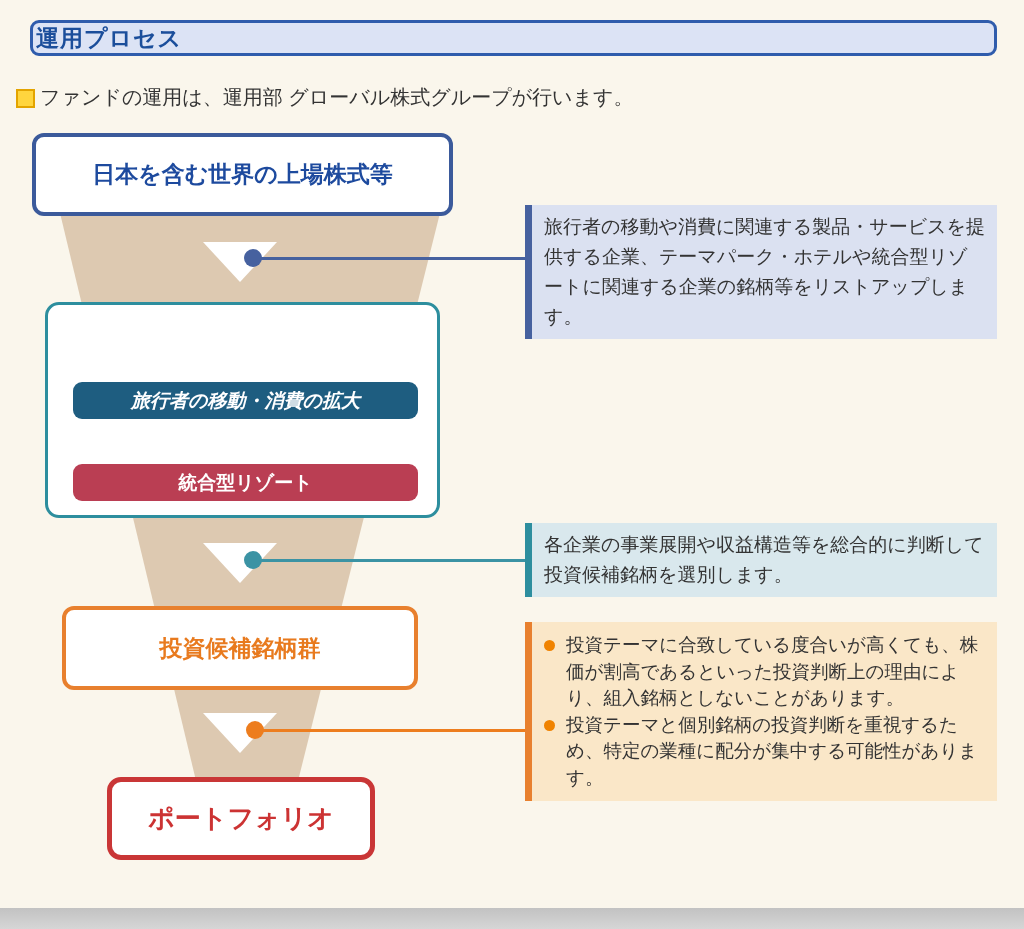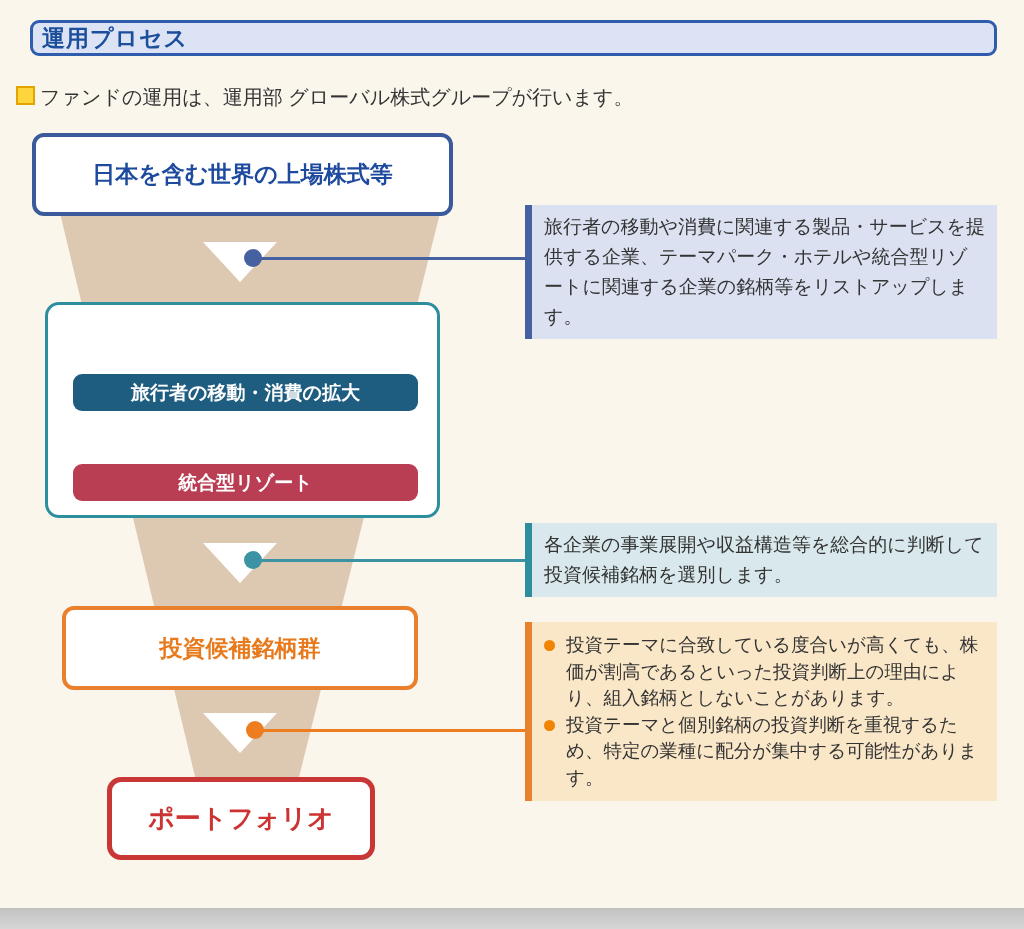--- a/index.html
+++ b/index.html
@@ -7,25 +7,25 @@
   .page {
     position:relative; width:1024px; height:929px;
     background:#faf6ec; overflow:hidden;
     font-family:"Liberation Sans","DejaVu Sans",sans-serif;
     color:#3a3a3a;
   }
   
   .header-bar {
     position:absolute; left:30px; top:20px; width:967px; height:36px;
     background:#dce3f5; border:3px solid #2f5cac; border-radius:9px;
-    display:flex; padding-left:9px;
+    display:flex; padding-left:3px;
   }
   .header-bar span { font-size:23px; font-weight:bold; color:#1b4e9b; letter-spacing:1px; }
   
-  .intro { position:absolute; left:16px; top:84px; display:flex; align-items:flex-start; }
+  .intro { position:absolute; left:16px; top:84px; display:flex; align-items:center; }
   .yellow-sq {
     width:19px; height:19px; margin-top:2px; margin-right:5px;
     background:#ffd53e; border:2px solid #e3a400; display:inline-block;
   }
   .intro span.txt { font-size:20px; color:#333; }
   
   .funnel { position:absolute; left:0; top:213px; z-index:1; }
   .funnel polygon { fill:#ddc9b1; }
   
   .box {
@@ -36,21 +36,21 @@
   .top-box span { font-size:23px; color:#1d4a9e; }
   .resort-box {
     position:absolute; left:45px; top:302px; width:395px; height:216px;
     background:#fff; border:3px solid #2d8e9e; border-radius:14px; z-index:4;
   }
   .resort-title { text-align:center; margin-top:13px; font-size:22px; font-weight:bold; color:#2d8e9e; }
   .bar {
     position:absolute; left:25px; width:345px; height:37px; border-radius:9px;
     color:#fff; font-size:19px; font-weight:bold; text-align:center; line-height:37px;
   }
-  .bar-navy { top:69px;  background:#1e5d80; }
+  .bar-navy { top:77px;  background:#1e5d80;font-style:italic; }
   .bar-teal { top:110px; background:#2e8f9f; }
   .bar-red  { top:159px; background:#ba3e53; }
   .candidate-box { left:62px; top:606px; width:356px; height:84px; border:4px solid #e8802e; border-radius:12px; }
   .candidate-box span { font-size:23px; color:#e87a1e; }
   .portfolio-box { left:107px; top:777px; width:268px; height:83px; border:5px solid #c93636; border-radius:14px; }
   .portfolio-box span { font-size:26px; color:#cc3333; }
   
   .tri {
     position:absolute; width:0; height:0; z-index:2;
     border-left:37px solid transparent; border-right:37px solid transparent; border-top:40px solid #fff;

